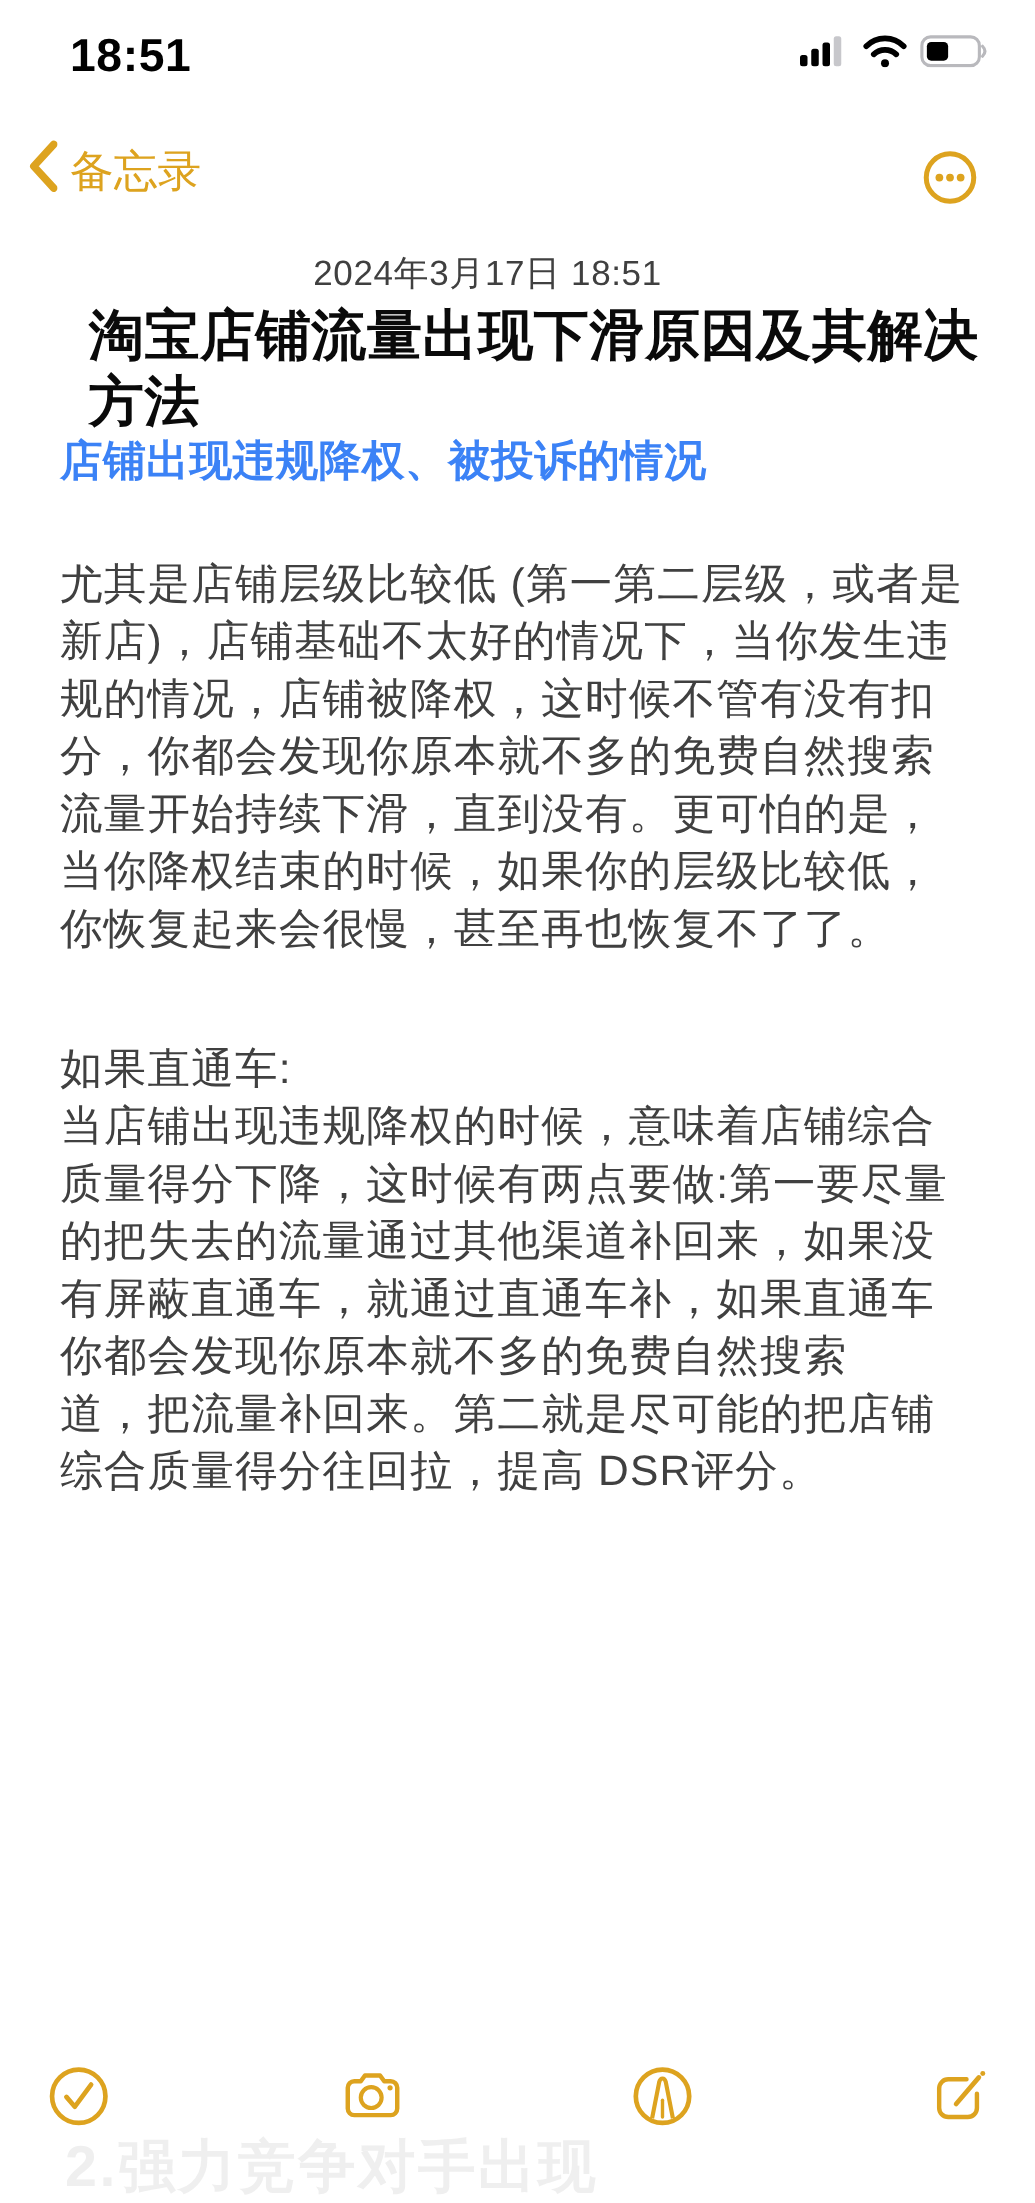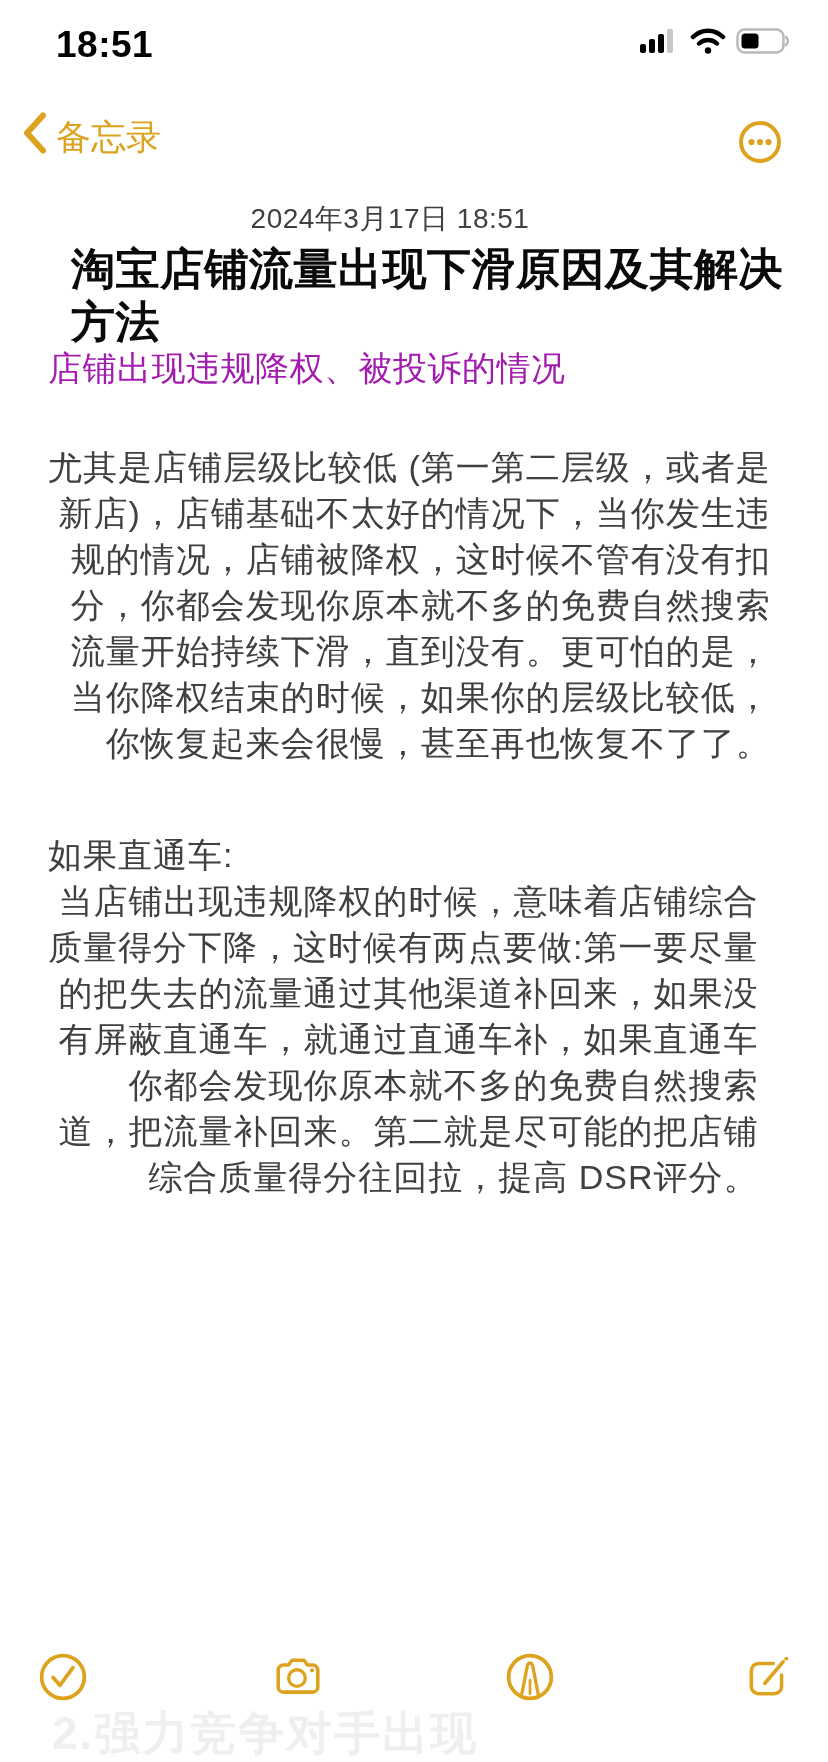--- a/index.html
+++ b/index.html
@@ -24,24 +24,24 @@
   .note-date{
     position:absolute;left:0;top:186px;width:780px;text-align:center;
     font-size:28px;color:#404040;letter-spacing:0.5px;margin-top:14px;
   }
   .note-title{
     position:absolute;left:48px;top:242px;width:720px;
     font-size:44px;font-weight:700;color:#0a0a0a;line-height:53px;letter-spacing:0.5px;margin-left:23px;
   }
   .note-subtitle{
     position:absolute;left:48px;top:346px;width:740px;
-    font-size:34px;font-weight:400;color:#a21caf;letter-spacing:0.5px;
+    font-size:34px;font-weight:700;color:#3b82f6;letter-spacing:0.5px;
   }
   .note-body{
-    font-size:34px;color:#404040;line-height:46px;letter-spacing:1px;white-space:pre;text-align:right;
+    font-size:34px;color:#404040;line-height:46px;letter-spacing:1px;white-space:pre;
   }
   .para1{position:absolute;left:48px;top:444px;}
   .solution-title{position:absolute;left:48px;top:832px;}
   .para2{position:absolute;left:48px;top:878px;}
   .watermark{
     position:absolute;left:52px;top:1703px;font-size:46px;font-weight:600;
     color:rgba(120,120,120,0.12);letter-spacing:2px;white-space:pre;
   }
   
   .tb-icon{position:absolute;top:1652px;width:50px;height:50px;cursor:pointer;}

